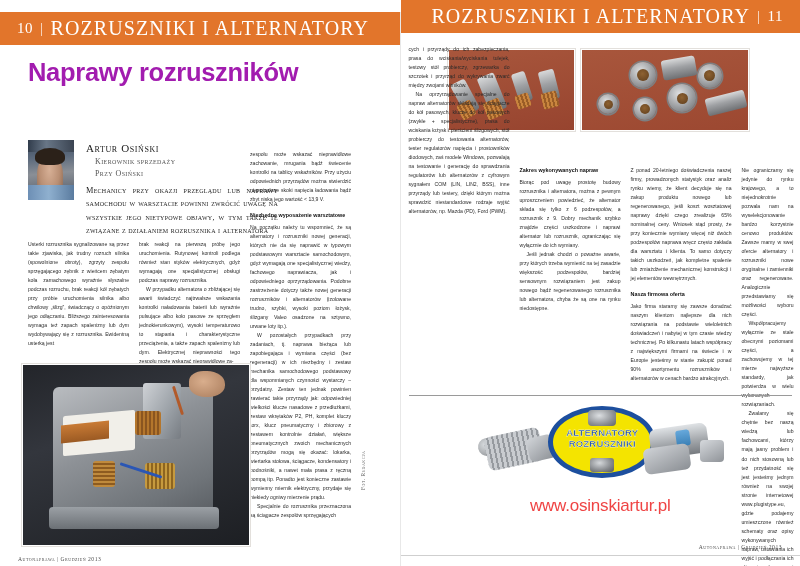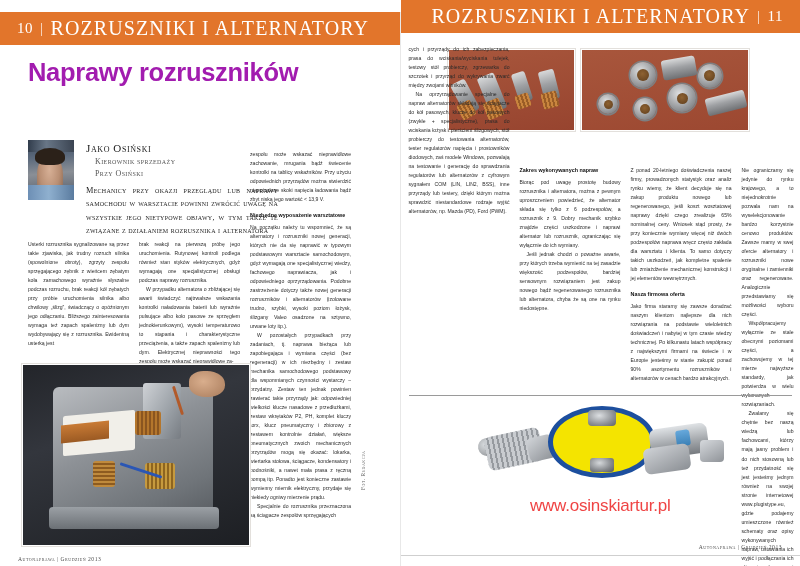--- a/index.html
+++ b/index.html
@@ -248,21 +248,21 @@
       <span>Naprawy rozruszników</span>
     </div>
 
     <div class="byline">
       <div class="portrait">
         <div class="bg-strip"></div>
         <div class="face"></div>
         <div class="hair"></div>
         <div class="shirt"></div>
       </div>
-      <div class="author-name">Jako Osiński</div>
+      <div class="author-name">Artur Osiński</div>
       <div class="author-role">
         <div>Kierownik sprzedaży</div>
         <div>Przy Osiński</div>
       </div>
       <div class="lead">Mechanicy przy okazji przeglądu lub naprawy samochodu w warsztacie powinni zwrócić uwagę na wszystkie jego nietypowe objawy, w tym także te związane z działaniem rozrusznika i alternatora</div>
     </div>
 
     <div class="col lc1">
       <p class="noind">Usterki rozrusznika sygnalizowane są przez takie zjawiska, jak trudny rozruch silnika (spowolnione obroty), zgrzyty zespołu sprzęgającego zębnik z wieńcem zębatym koła zamachowego wyraźnie słyszalne podczas rozruchu, brak reakcji kół zębatych przy próbie uruchomienia silnika albo chwilowy „ślizg”, świadczący o opóźnionym jego odłączaniu. Bliższego zainteresowania wymaga też zapach spalenizny lub dym wydobywający się z rozrusznika. Ewidentną usterką jest</p>
     </div>
@@ -366,20 +366,24 @@
 
         <div class="alt-img">
           <div class="alt-pulley"></div>
           <div class="alt-body"></div>
           <div class="alt-nose"></div>
         </div>
 
         <div class="oval"></div>
         <div class="oval-top-part"></div>
         <div class="oval-bot-part"></div>
+        <div class="oval-txt">
+          <div>ALTERNATORY</div>
+          <div>ROZRUSZNIKI</div>
+        </div>
 
         <div class="str-img">
           <div class="str-body"></div>
           <div class="str-blue"></div>
           <div class="str-sol"></div>
           <div class="str-nose"></div>
         </div>
       </div>
 
       <div class="url">www.osinskiartur.pl</div>

